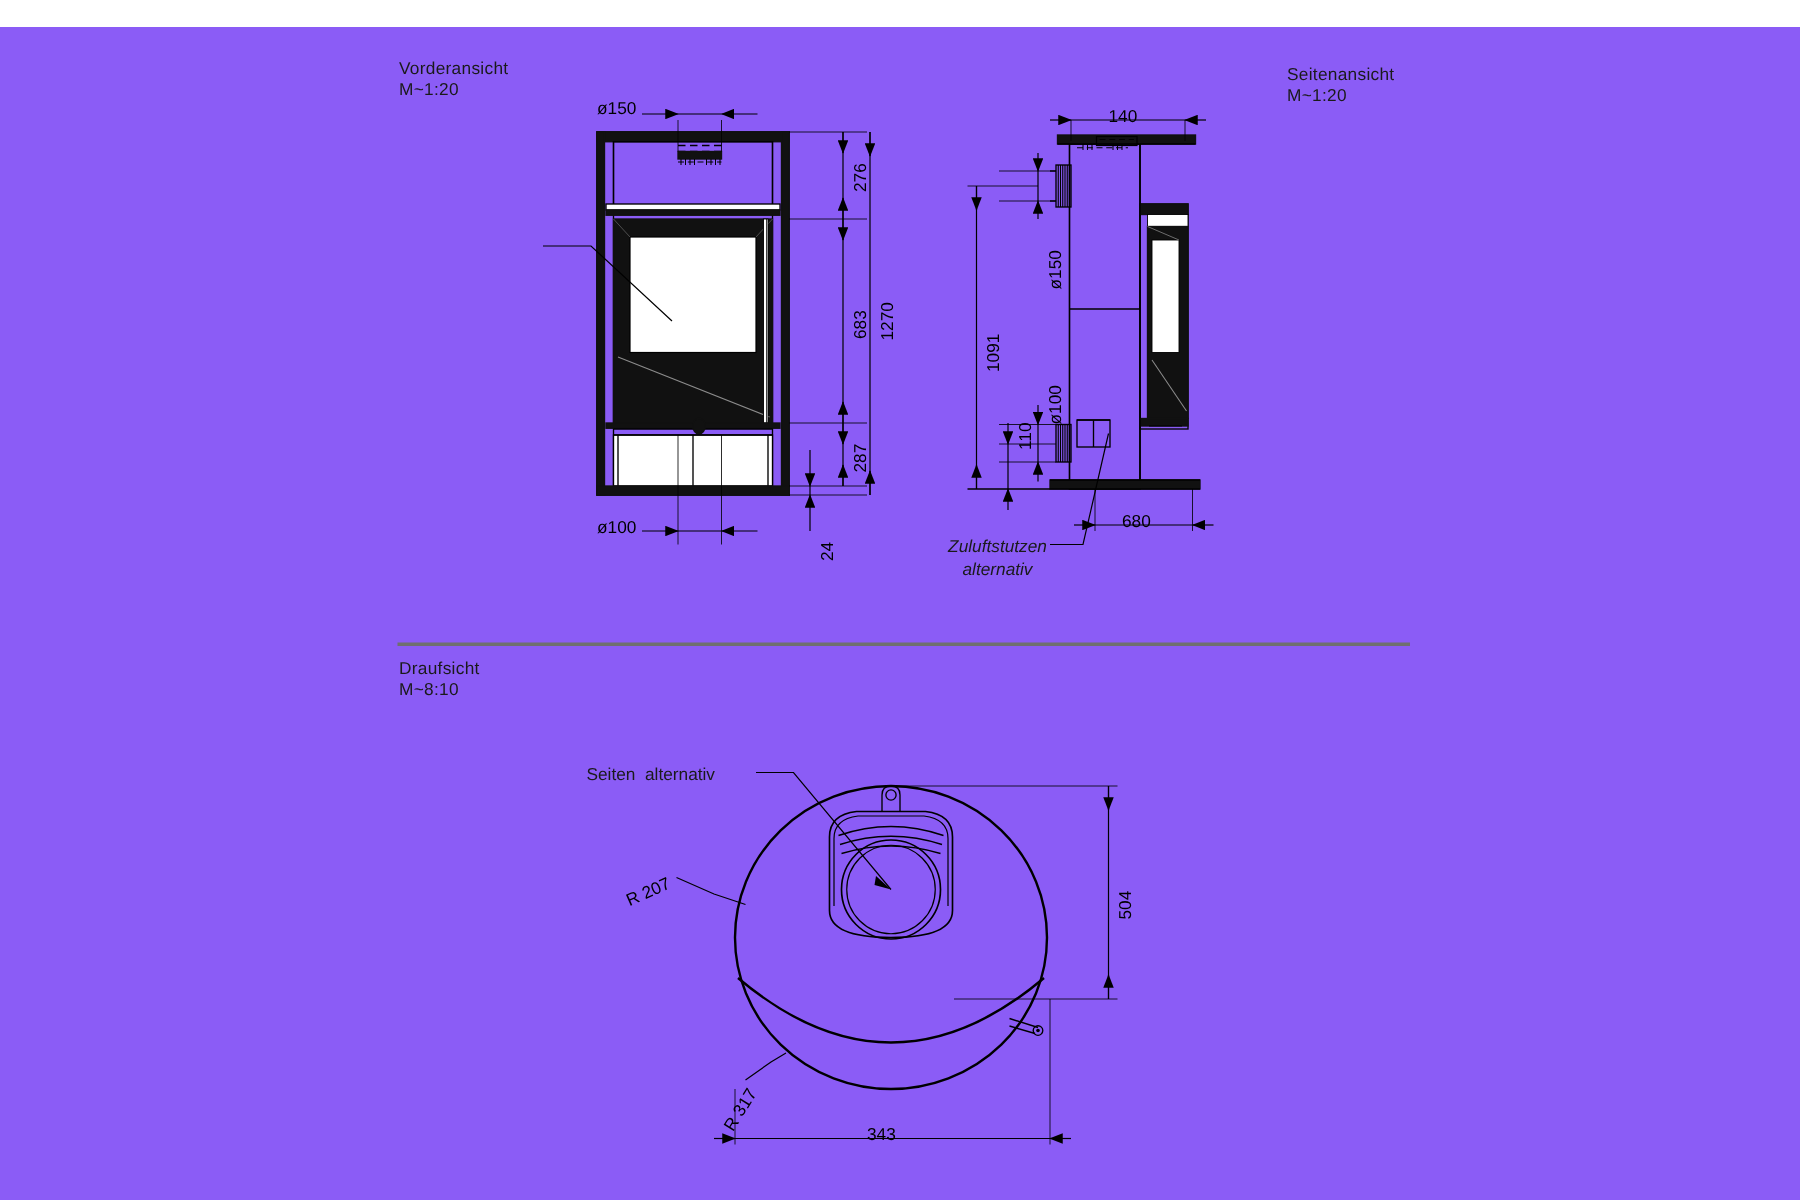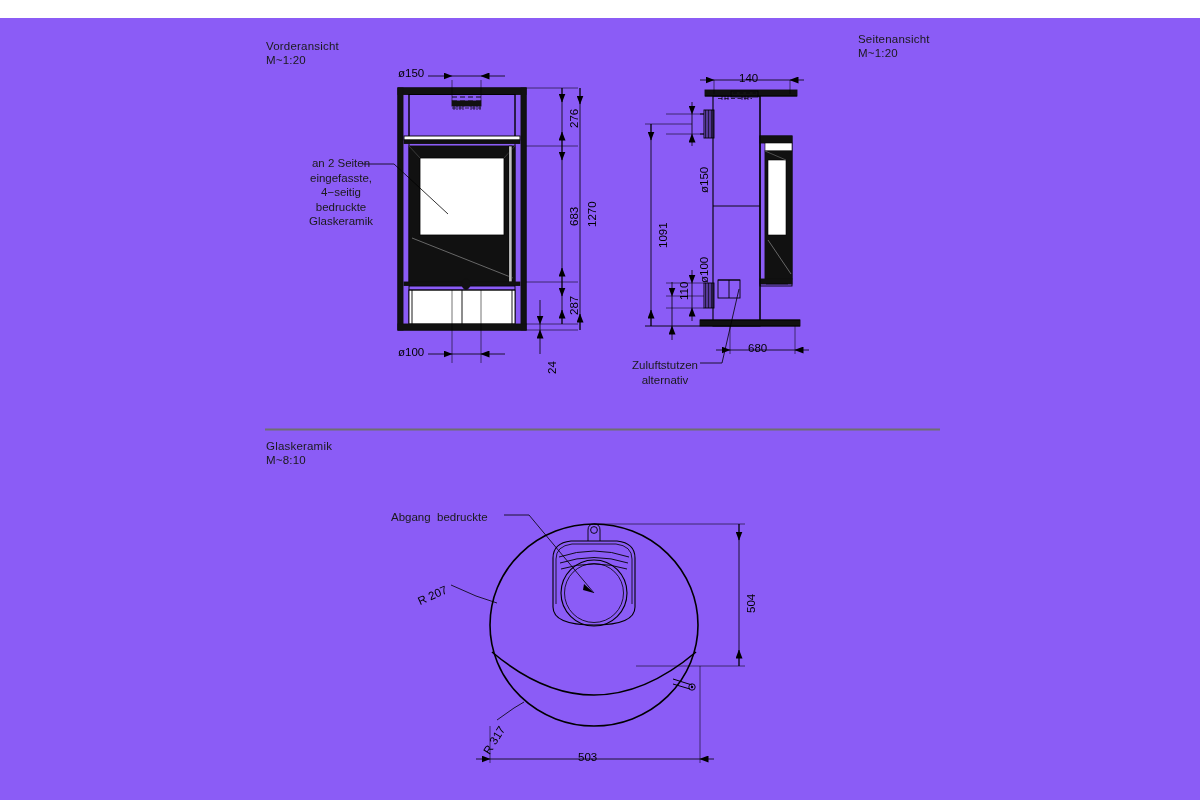--- a/index.html
+++ b/index.html
@@ -42,31 +42,32 @@
   }
   .note-text {
     position: absolute;
     font-family: "Liberation Sans", sans-serif;
     font-size: 11.5px;
     line-height: 14.5px;
     color: #1a1a1a;
     white-space: pre;
   }
   .lbl-front { left: 266px; top: 21px; }
-  .lbl-side  { left: 858px; top: 14px; }
+  .lbl-side  { left: 858px; top: 25px; }
   .lbl-top   { left: 266px; top: 421px; }
   .note-glass {
     left: 291px; top: 138px;
     width: 100px;
     text-align: center;
   }
   .note-zuluft {
     left: 610px; top: 340px;
     width: 110px;
     text-align: center;
+    font-style: italic;
   }
   .note-abgang {
     left: 391px; top: 492px;
     white-space: pre;
   }
   .dim {
     position: absolute;
     font-family: "Liberation Sans", sans-serif;
     font-size: 11.5px;
     color: #000000;
@@ -361,46 +362,41 @@
         <path d="M 584 566 L 594 575 L 583 572 Z" fill="#000" stroke="none"></path>
       </g>
 
     </g>
   </svg>
 
   <div class="view-label lbl-front"><span>Vorderansicht</span><br><span>M~1:20</span></div>
 
   <div class="view-label lbl-side"><span>Seitenansicht</span><br><span>M~1:20</span></div>
 
-  <div class="view-label lbl-top"><span>Glaskeramik</span><br><span>M~8:10</span></div>
-
-  <div class="note-text note-glass">an 2 Seiten
-eingefasste,
-4−seitig
-bedruckte
-Glaskeramik</div>
+  <div class="view-label lbl-top"><span>Draufsicht</span><br><span>M~8:10</span></div>
+
 
   <div class="note-text note-zuluft">Zuluftstutzen
 alternativ</div>
 
-  <div class="note-text note-abgang">Abgang  bedruckte</div>
+  <div class="note-text note-abgang">Seiten  alternativ</div>
 
   <div class="dim" style="left:398px; top:49px;">ø150</div>
   <div class="dim" style="left:398px; top:328px;">ø100</div>
   <div class="dim vert" style="left:568px; top:110px;">276</div>
   <div class="dim vert" style="left:568px; top:208px;">683</div>
   <div class="dim vert" style="left:568px; top:297px;">287</div>
   <div class="dim vert" style="left:546px; top:356px;">24</div>
   <div class="dim vert" style="left:586px; top:209px;">1270</div>
 
   <div class="dim" style="left:739px; top:54px;">140</div>
   <div class="dim" style="left:748px; top:324px;">680</div>
   <div class="dim vert" style="left:698px; top:175px;">ø150</div>
   <div class="dim vert" style="left:698px; top:265px;">ø100</div>
   <div class="dim vert" style="left:678px; top:282px;">110</div>
   <div class="dim vert" style="left:657px; top:230px;">1091</div>
 
-  <div class="dim" style="left:578px; top:733px;">503</div>
+  <div class="dim" style="left:578px; top:733px;">343</div>
   <div class="dim vert" style="left:745px; top:595px;">504</div>
   <div class="dim rot-r207" style="left:416px; top:578px;">R 207</div>
   <div class="dim rot-r317" style="left:481px; top:732px;">R 317</div>
 
 </div>
 
 </body></html>

